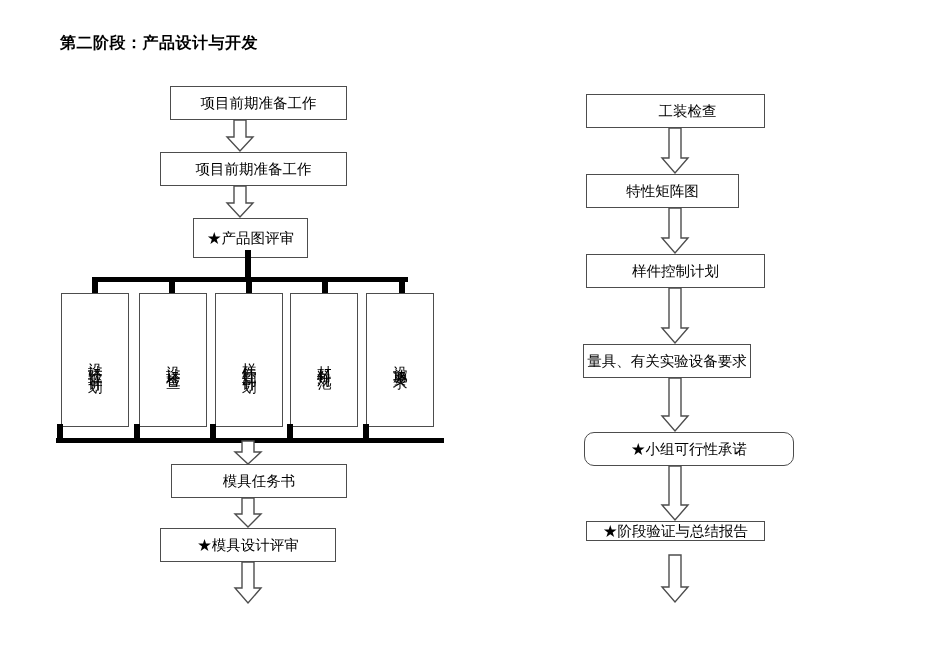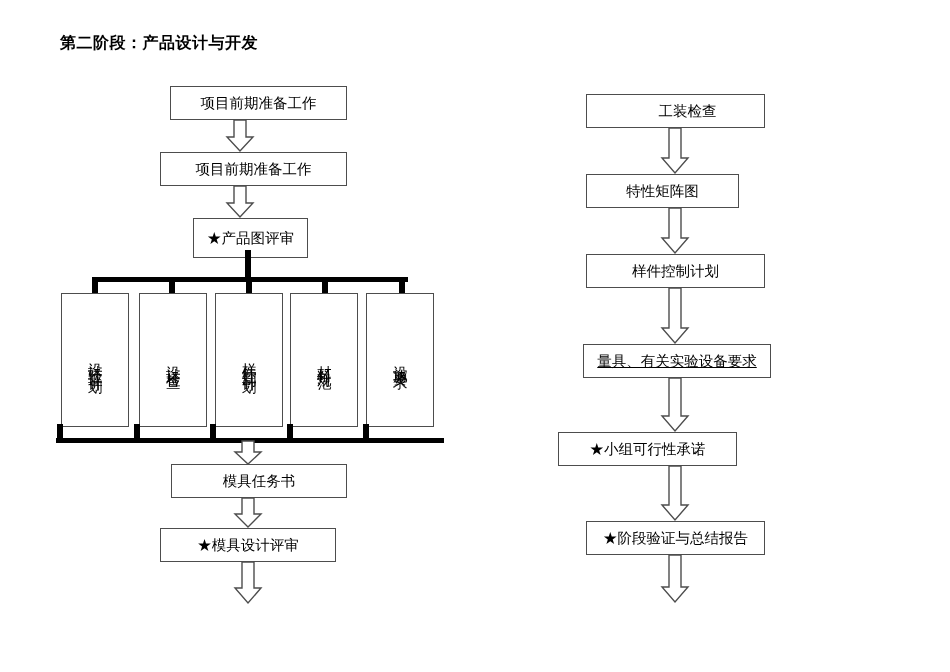--- a/index.html
+++ b/index.html
@@ -184,41 +184,41 @@
     <div class="box" style="left:586px;top:254px;width:179px;height:34px;">
       <span>样件控制计划</span>
     </div>
 
     <div class="arrow" style="left:661px;top:288px;width:28px;height:56px;">
       <svg width="28" height="56" viewBox="0 0 28 56">
         <polygon points="8,0 20,0 20,40 27,40 14,55 1,40 8,40" fill="#ffffff" stroke="#4d4d4d" stroke-width="1.4"></polygon>
       </svg>
     </div>
 
-    <div class="box" style="left:583px;top:344px;width:188px;height:34px;text-decoration:underline;">
+    <div class="box" style="left:583px;top:344px;width:168px;height:34px;">
       <span>量具、有关实验设备要求</span>
     </div>
 
     <div class="arrow" style="left:661px;top:378px;width:28px;height:54px;">
       <svg width="28" height="54" viewBox="0 0 28 54">
         <polygon points="8,0 20,0 20,38 27,38 14,53 1,38 8,38" fill="#ffffff" stroke="#4d4d4d" stroke-width="1.4"></polygon>
       </svg>
     </div>
 
-    <div class="box" style="left:558px;top:432px;width:179px;height:34px;">
+    <div class="box" style="left:584px;top:432px;width:210px;height:34px;border-radius:10px;">
       <span>★小组可行性承诺</span>
     </div>
 
     <div class="arrow" style="left:661px;top:466px;width:28px;height:55px;">
       <svg width="28" height="55" viewBox="0 0 28 55">
         <polygon points="8,0 20,0 20,39 27,39 14,54 1,39 8,39" fill="#ffffff" stroke="#4d4d4d" stroke-width="1.4"></polygon>
       </svg>
     </div>
 
-    <div class="box" style="left:586px;top:521px;width:179px;height:34px;">
+    <div class="box" style="left:586px;top:521px;width:179px;height:20px;">
       <span>★阶段验证与总结报告</span>
     </div>
 
     <div class="arrow" style="left:661px;top:555px;width:28px;height:48px;">
       <svg width="28" height="48" viewBox="0 0 28 48">
         <polygon points="8,0 20,0 20,32 27,32 14,47 1,32 8,32" fill="#ffffff" stroke="#4d4d4d" stroke-width="1.4"></polygon>
       </svg>
     </div>
   </div>
 

